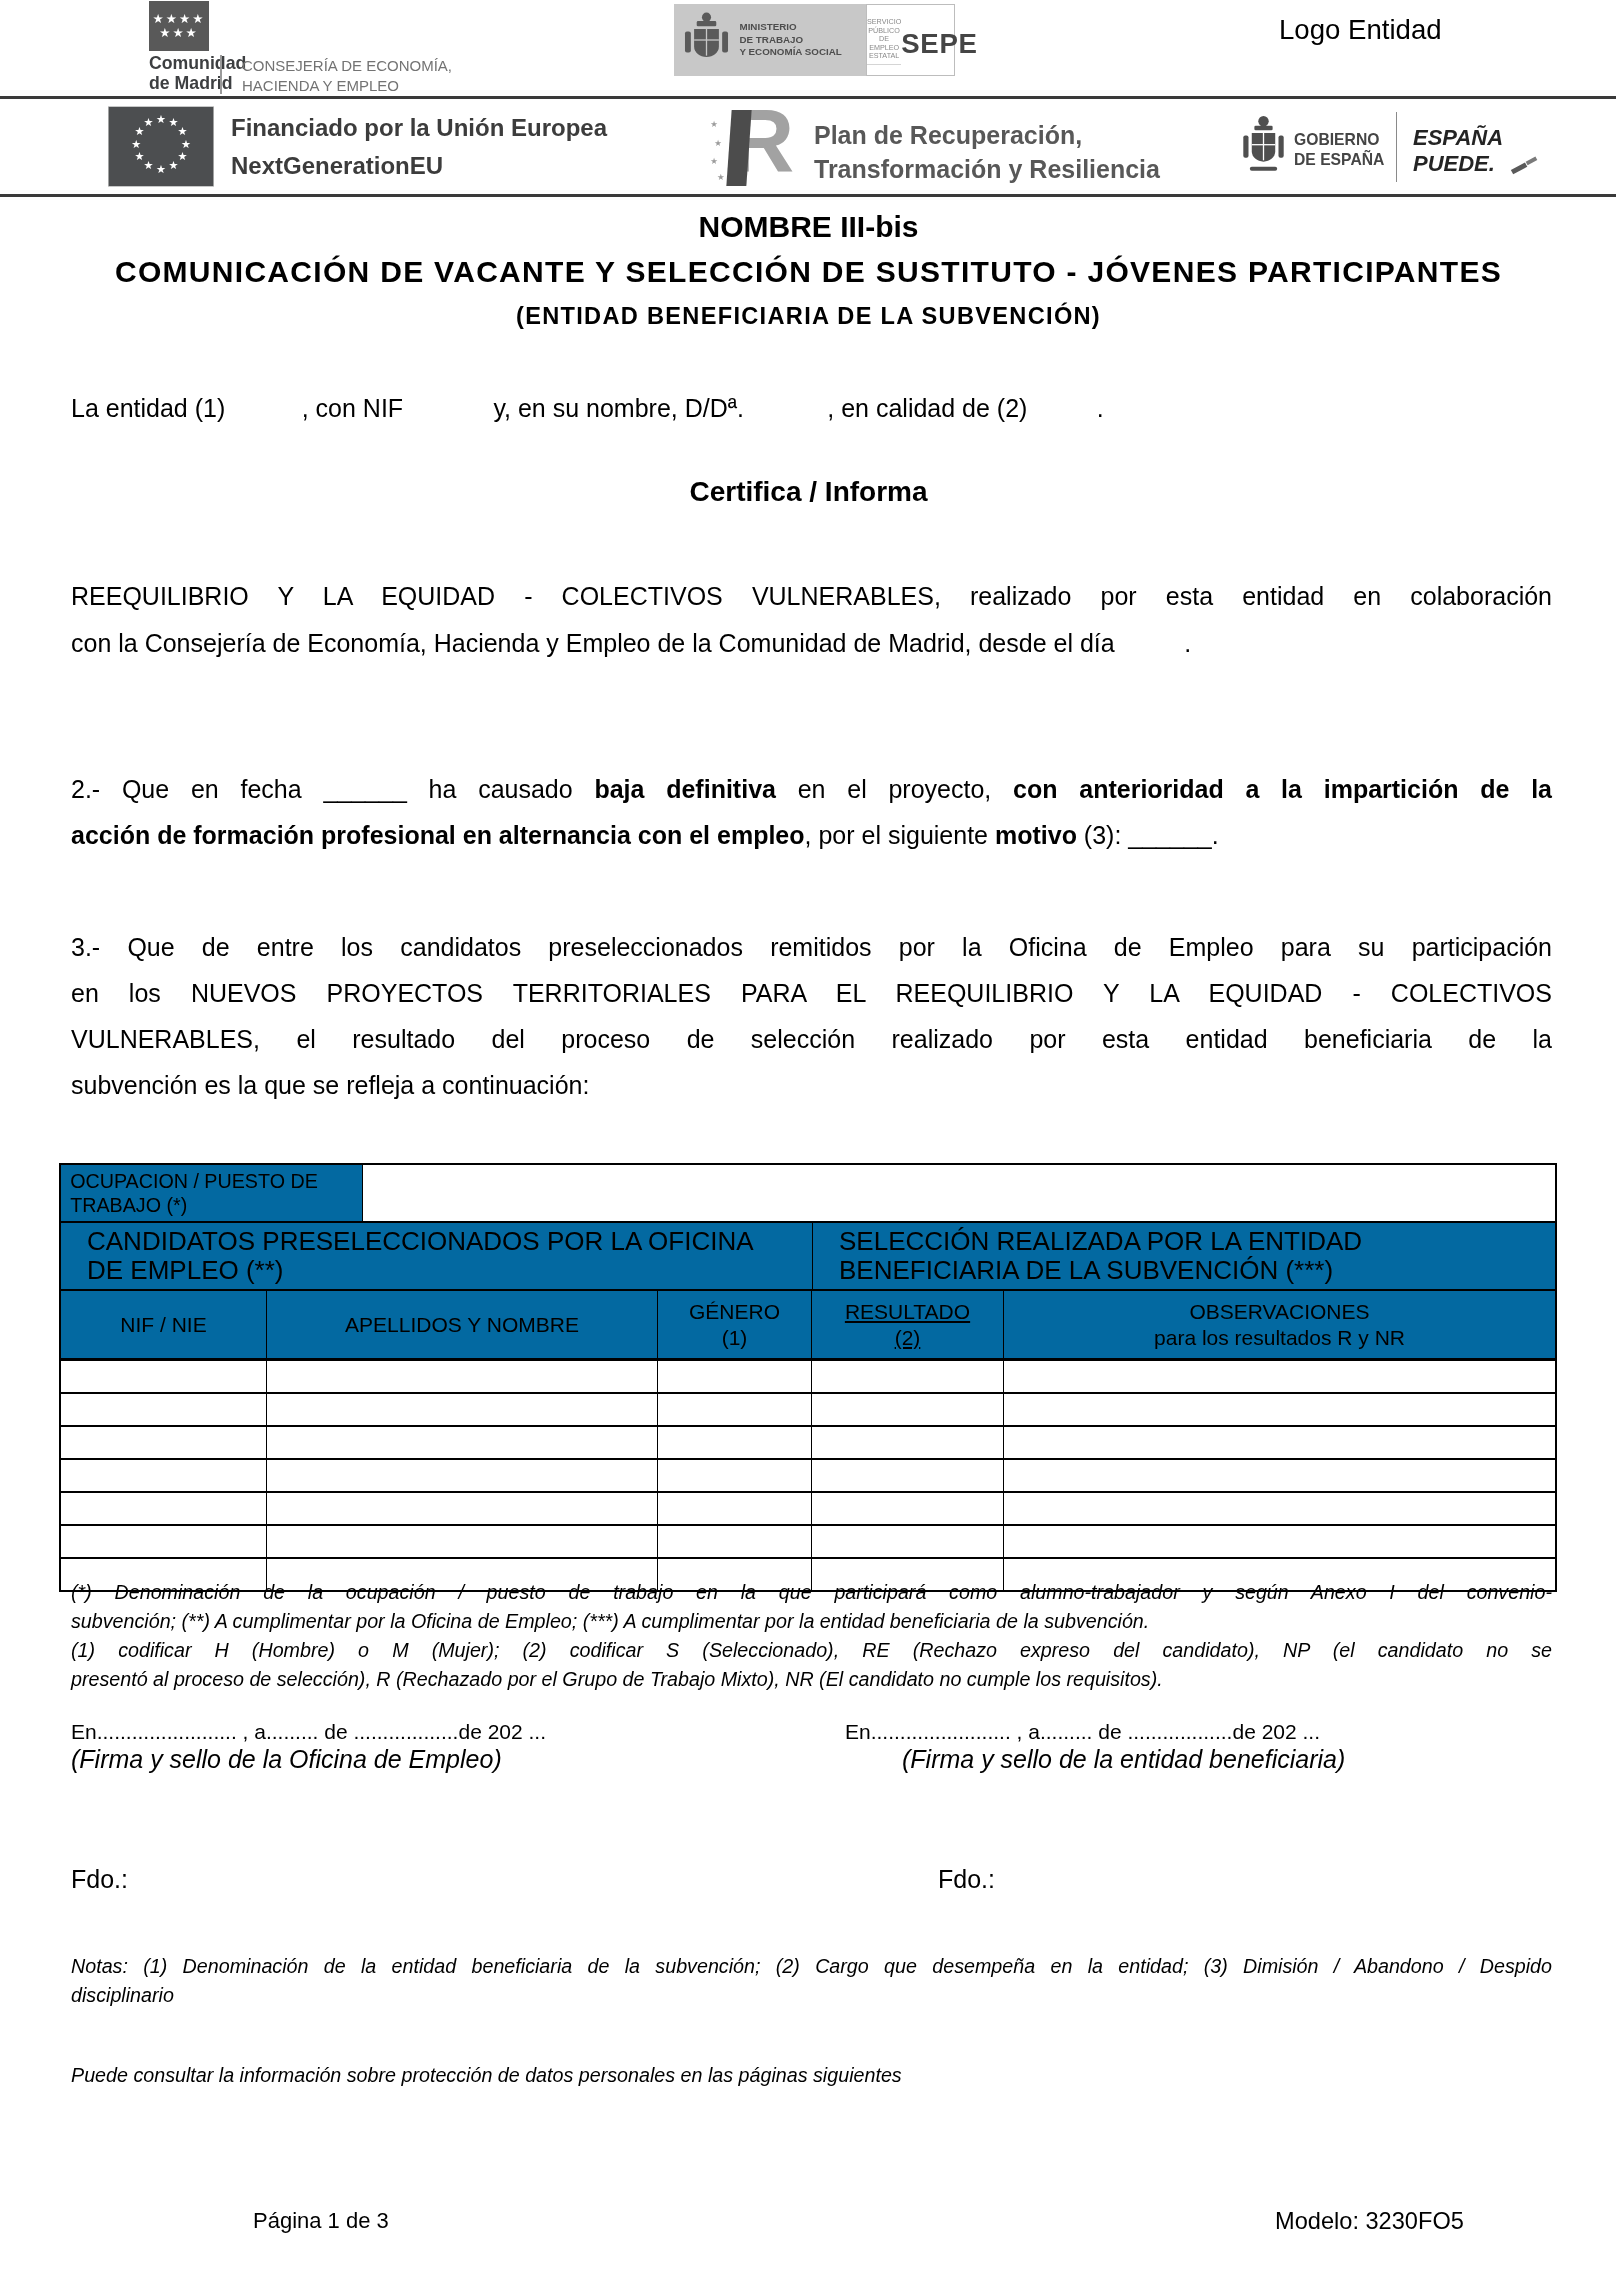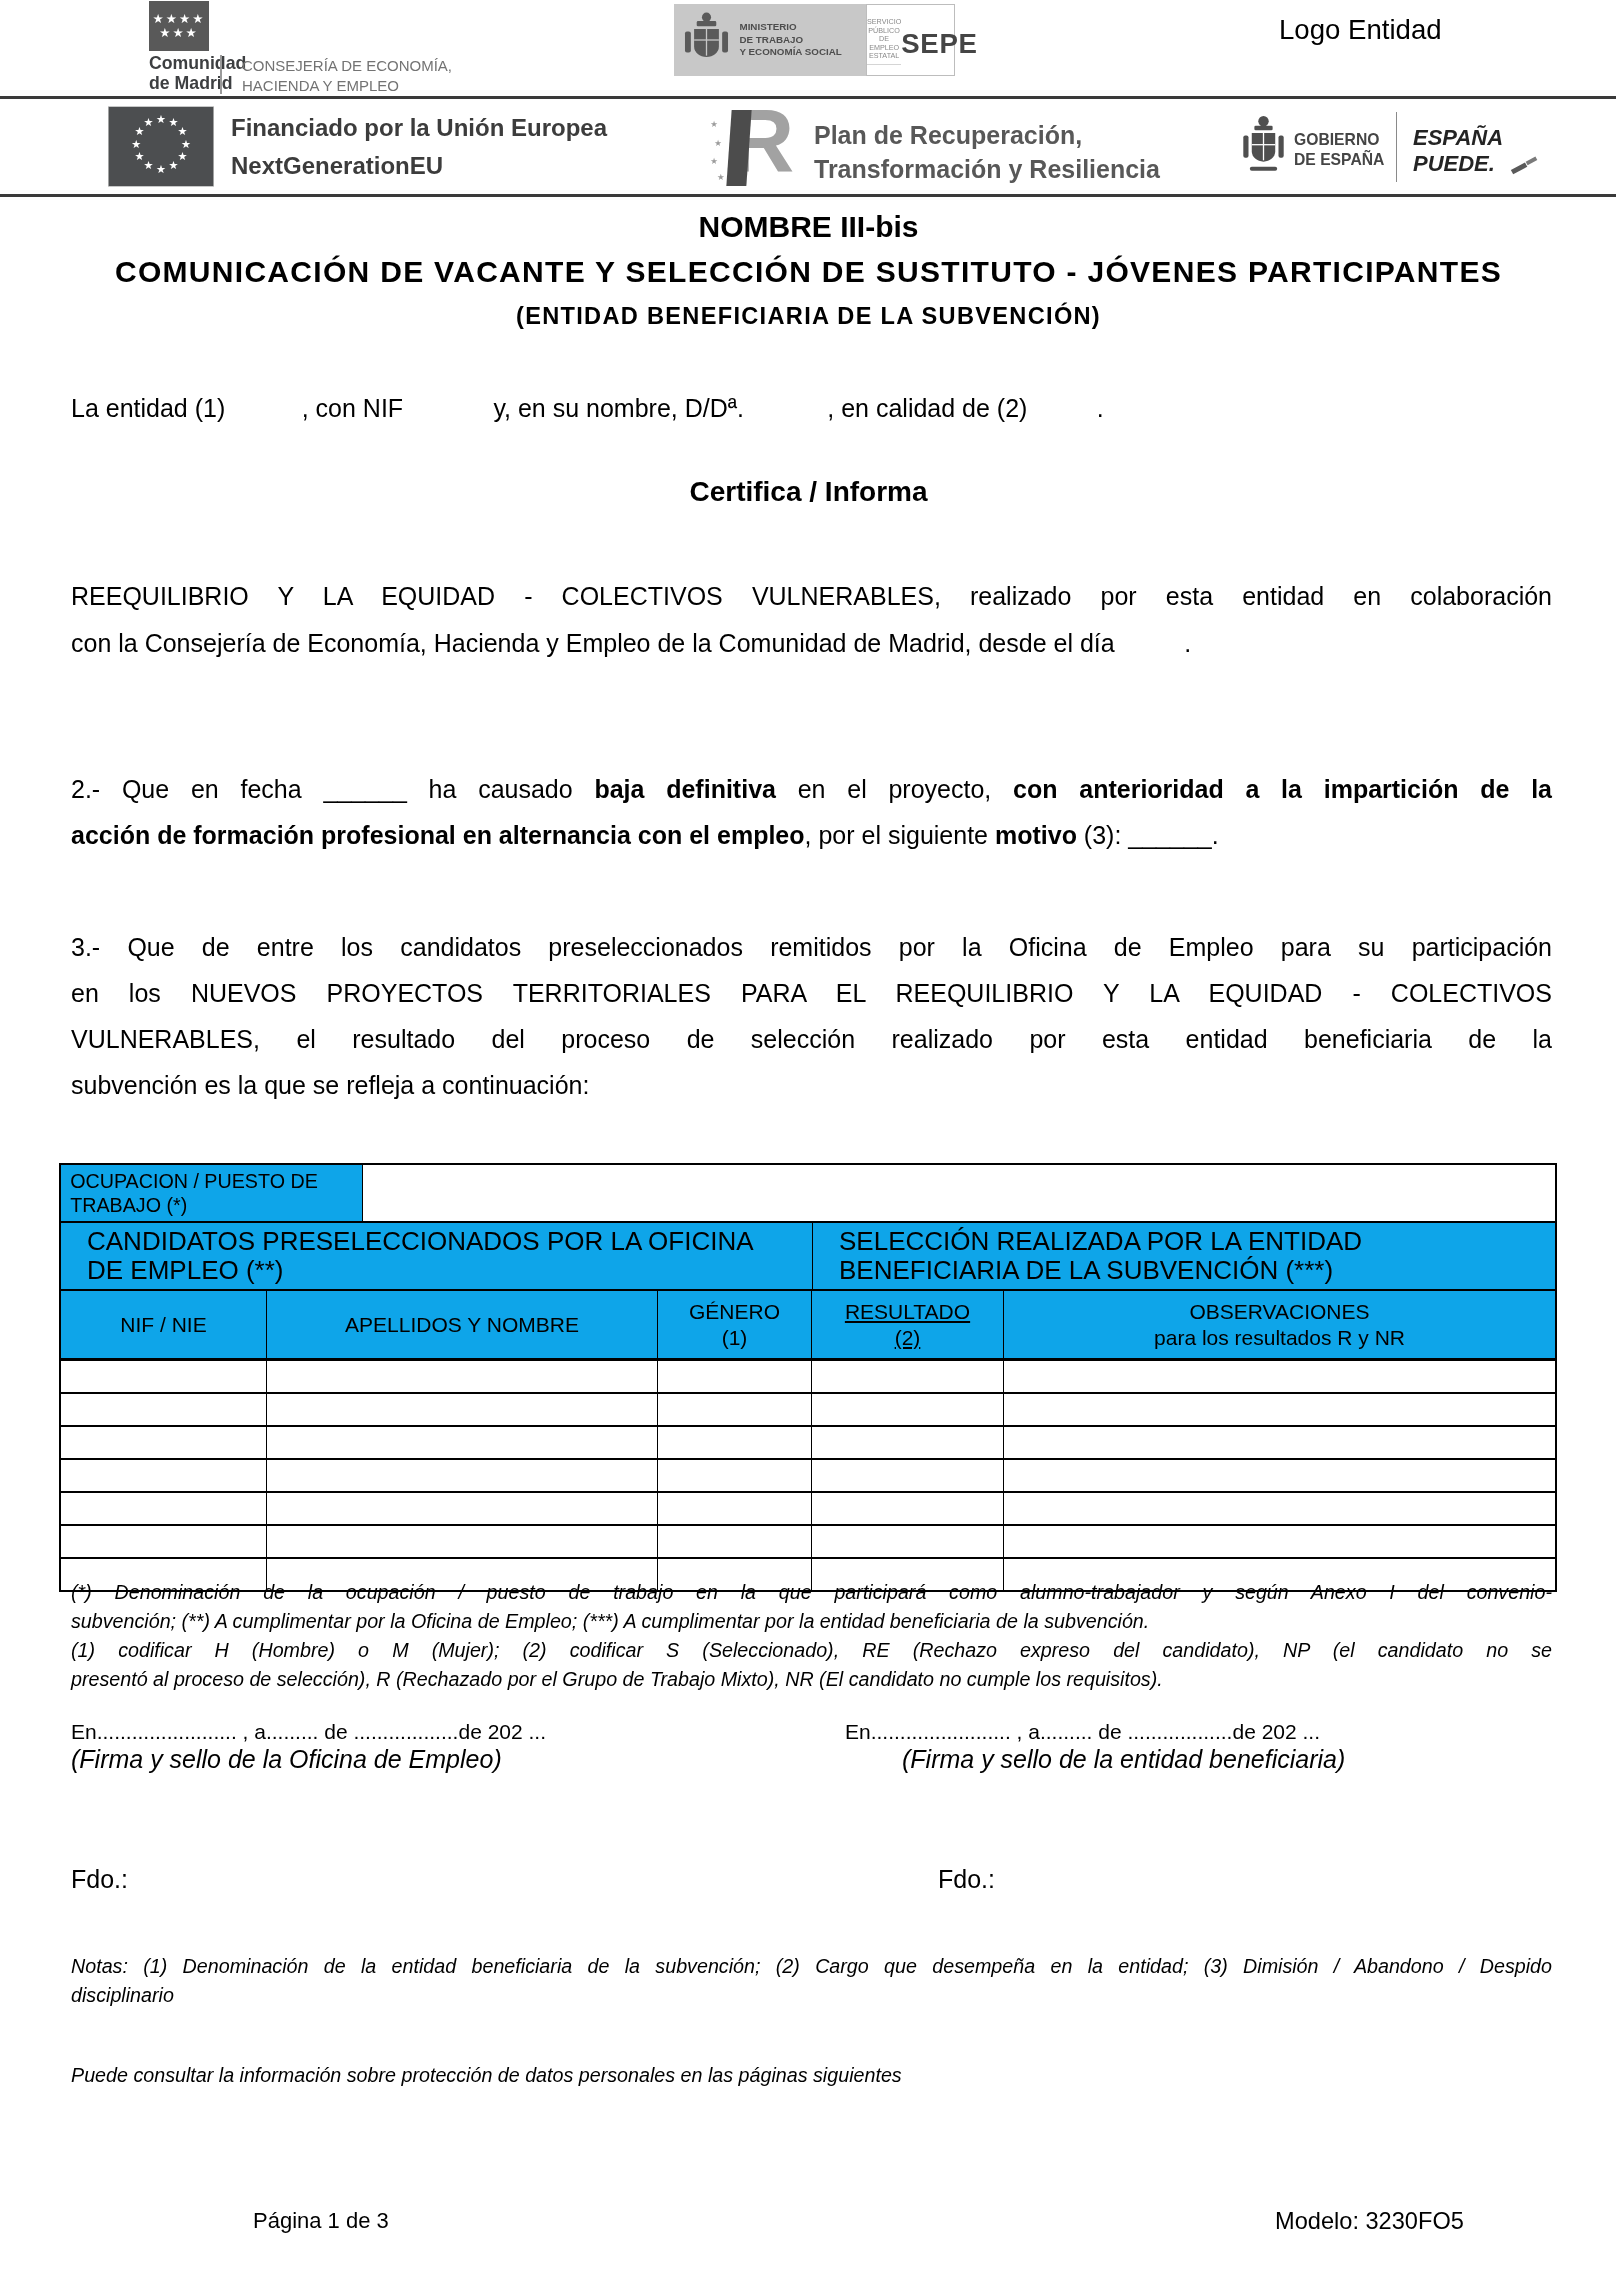--- a/index.html
+++ b/index.html
@@ -55,21 +55,21 @@
   .jline{display:block;text-align:justify;text-align-last:justify;}
   .jlast{display:block;text-align:left;text-align-last:left;}
 
   
   .tbl{left:59px;top:1163px;width:1498px;border:2.6px solid #000;box-sizing:border-box;background:#fff;}
   .trow{display:flex;border-top:2px solid #000;}
   .trow:first-child{border-top:0;}
   .trow.first-body{border-top:3.3px solid #000;}
   .cell{border-left:1.3px solid #000;box-sizing:border-box;display:flex;flex-direction:column;justify-content:center;}
   .cell:first-child{border-left:0;}
-  .gray{background:#0ea5e9;}
+  .gray{background:#0369a1;}
   .r1{height:56px;}
   .r2{height:66px;}
   .r3{height:67px;}
   .trow.body{height:31px;}
   .oc-label{flex:0 0 301px;font-size:19.7px;line-height:24px;padding:3.9px 9.2px;text-align:left;}
   .oc-value{flex:1;}
   .gl{flex:0 0 751px;}
   .gr{flex:1;}
   .ghead{font-size:26px;line-height:29px;text-align:left;padding:0 26px;}
   .c0{flex:0 0 205px;}

